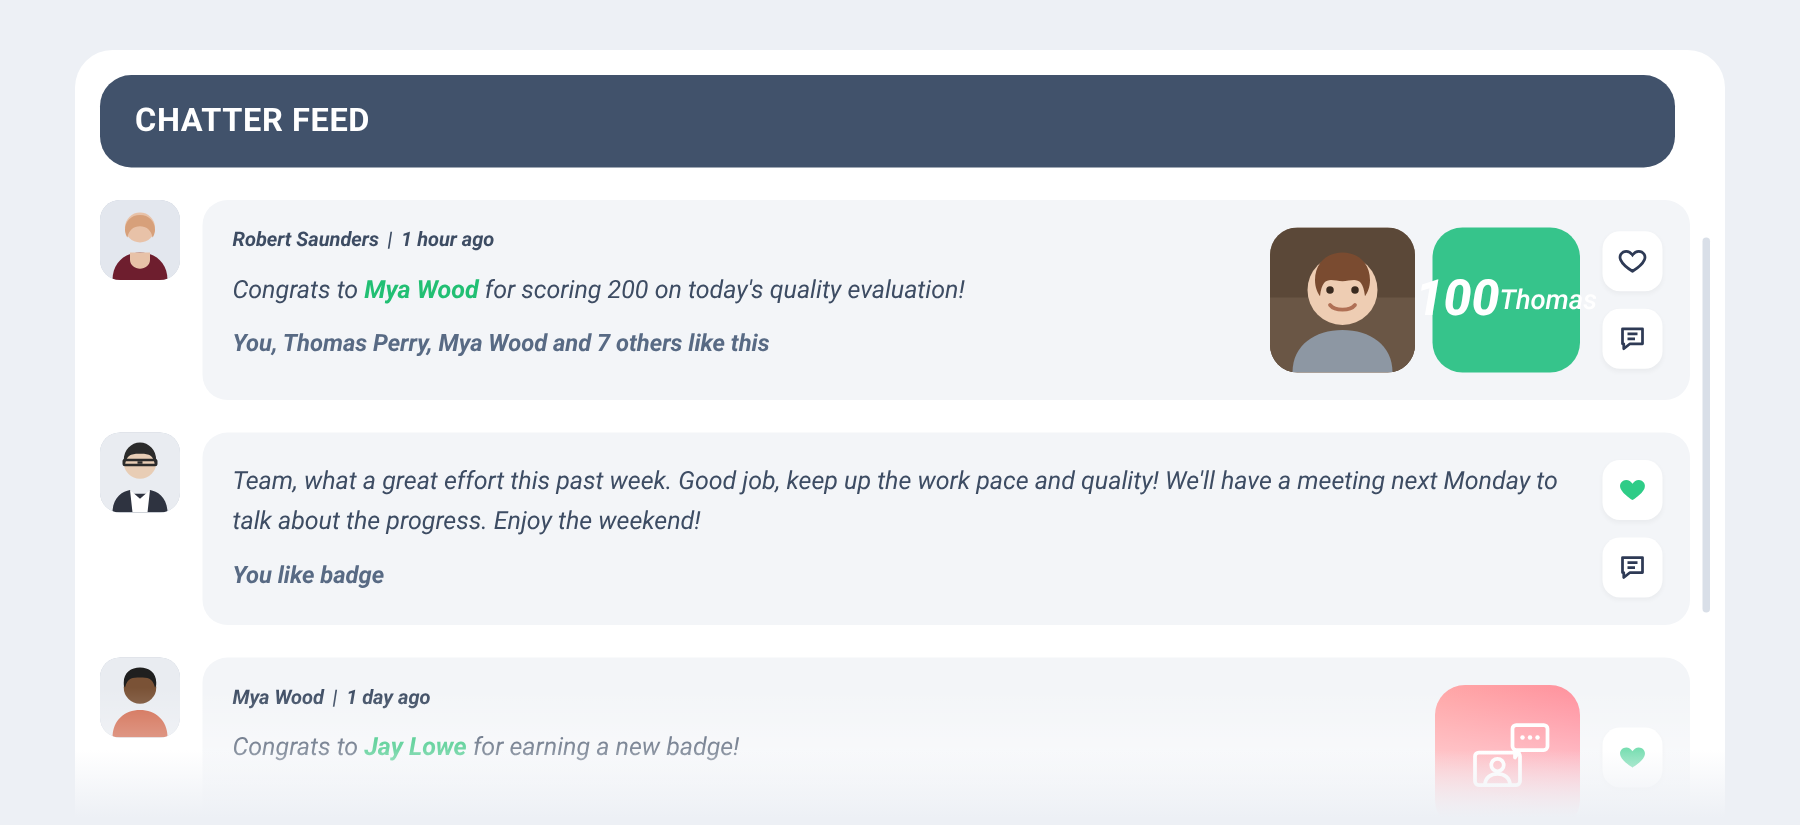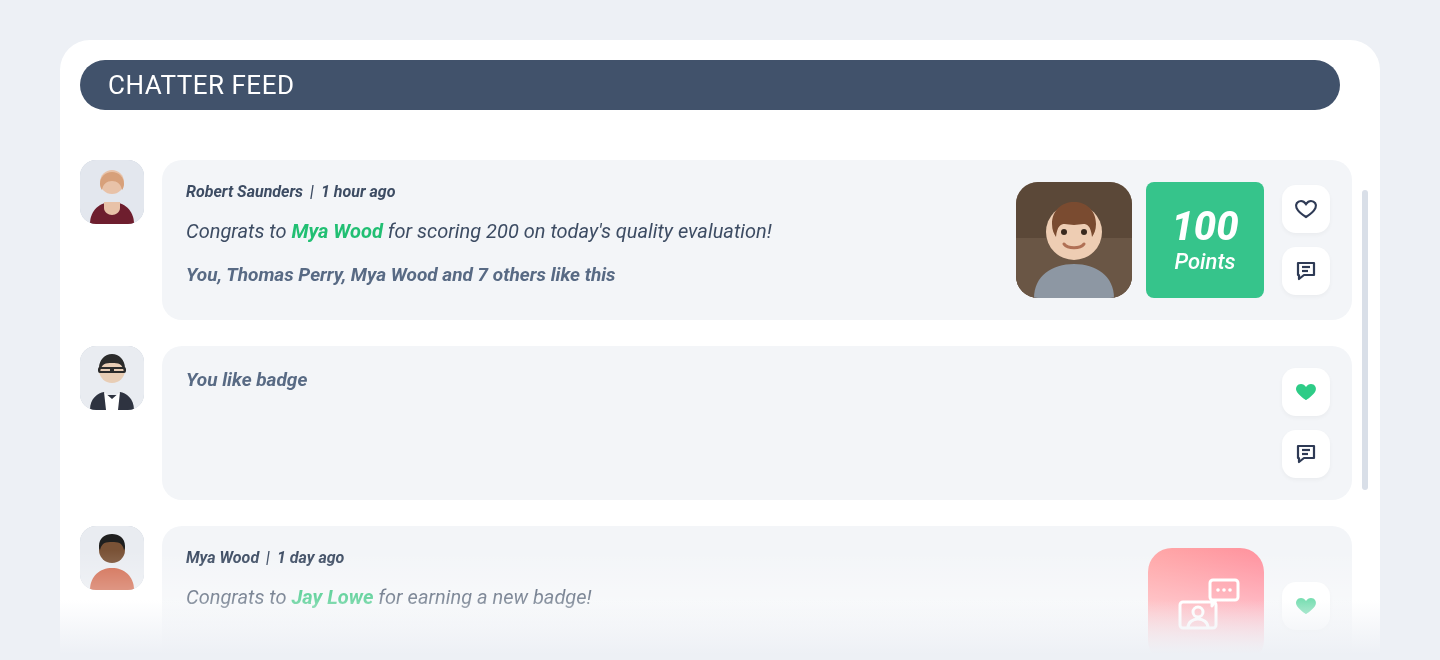--- a/index.html
+++ b/index.html
@@ -18,25 +18,25 @@
     left: 60px;
     right: 60px;
     height: 660px;
     background: #fff;
     border-radius: 30px;
     padding: 20px 40px 0 20px;
   }
   .header-bar {
     background: #41526B;
     color: #fff;
-    font-weight: 400;
+    font-weight: 700;
     font-size: 26px;
     letter-spacing: 0.5px;
     border-radius: 25px;
-    padding: 10px 28px;
+    padding: 22px 28px;
     margin: 0 0 36px 0;
   }
   .scroll-area {
     position: absolute;
     top: 120px;
     left: 20px;
     right: 28px;
     bottom: 0;
     overflow: hidden;
   }
@@ -113,25 +113,25 @@
     height: 116px;
     border-radius: 22px;
     background: #9a8576;
     overflow: hidden;
     flex: 0 0 116px;
   }
   .photo svg { width:100%; height:100%; display:block; }
   .points-badge {
     width: 118px;
     height: 116px;
-    border-radius: 8px;
+    border-radius: 24px;
     background: #36C48B;
     color: #fff;
     display: flex;
-    flex-direction: column;
+    flex-direction: row;
     align-items: center;
     justify-content: center;
     flex: 0 0 118px;
   }
   .points-badge .pt-num {
     font-size: 40px;
     font-weight: 800;
     line-height: 1;
     margin-bottom: 2px;
   }
@@ -223,21 +223,21 @@
               <circle cx="58" cy="50" r="28" fill="#EECDB3"></circle>
               <path d="M58 20c12 0 22 8 22 22 0 6-2 10-4 13-2-18-10-12-18-12s-16-6-18 12c-2-3-4-7-4-13 0-14 10-22 22-22z" fill="#7A4B30"></path>
               <circle cx="48" cy="50" r="3" fill="#3a2a1f"></circle>
                 <circle cx="68" cy="50" r="3" fill="#3a2a1f"></circle>
               <path d="M48 62c4 5 16 5 20 0" stroke="#b07055" stroke-width="3" fill="none" stroke-linecap="round"></path>
               <path d="M18 116c0-22 18-34 40-34s40 12 40 34z" fill="#8D97A3"></path>
             </svg>
           </div>
           <div class="points-badge">
             <div class="pt-num">100</div>
-            <div class="pt-lbl">Points</div>
+            <div class="pt-lbl">Thomas</div>
           </div>
         </div>
         <div class="actions">
           <div class="action-btn">
             <svg viewBox="0 0 24 24">
                 <path class="heart-outline" d="M12 20s-7.5-4.6-9.5-9.1C1 7.6 3.4 4 7 4c2.1 0 3.7 1.2 5 3 1.3-1.8 2.9-3 5-3 3.6 0 6 3.6 4.5 6.9C19.5 15.4 12 20 12 20z"></path>
               </svg>
           </div>
           <div class="action-btn">
             <svg viewBox="0 0 24 24">
@@ -257,20 +257,21 @@
           <circle cx="32" cy="24" r="13" fill="#E8CDB5"></circle>
           <path d="M19 22c0-8 6-14 13-14s13 6 13 14c0 2 0 3-1 5-1-10-6-10-12-10s-11 0-12 10c-1-2-1-3-1-5z" fill="#2b2b2b"></path>
           <rect x="19" y="22" width="26" height="4" rx="1" fill="none" stroke="#2b2b2b" stroke-width="2"></rect>
           <line x1="30" y1="24" x2="34" y2="24" stroke="#2b2b2b" stroke-width="2"></line>
           <path d="M10 64c0-12 8-17 14-18l2 3h12l2-3c6 1 14 6 14 18z" fill="#2E3340"></path>
           <path d="M24 46l8 7 8-7-2 18H26z" fill="#fff"></path>
         </svg>
       </div>
       <div class="bubble">
         <div class="bubble-main">
+          <div class="msg">Team, what a great effort this past week. Good job, keep up the work pace and quality! We'll have a meeting next Monday to talk about the progress. Enjoy the weekend!</div>
           <div class="likes">You like badge</div>
         </div>
         <div class="actions">
           <div class="action-btn">
             <svg viewBox="0 0 24 24">
                 <path class="heart-filled" d="M12 20s-7.5-4.6-9.5-9.1C1 7.6 3.4 4 7 4c2.1 0 3.7 1.2 5 3 1.3-1.8 2.9-3 5-3 3.6 0 6 3.6 4.5 6.9C19.5 15.4 12 20 12 20z"></path>
               </svg>
           </div>
           <div class="action-btn">
             <svg viewBox="0 0 24 24">

